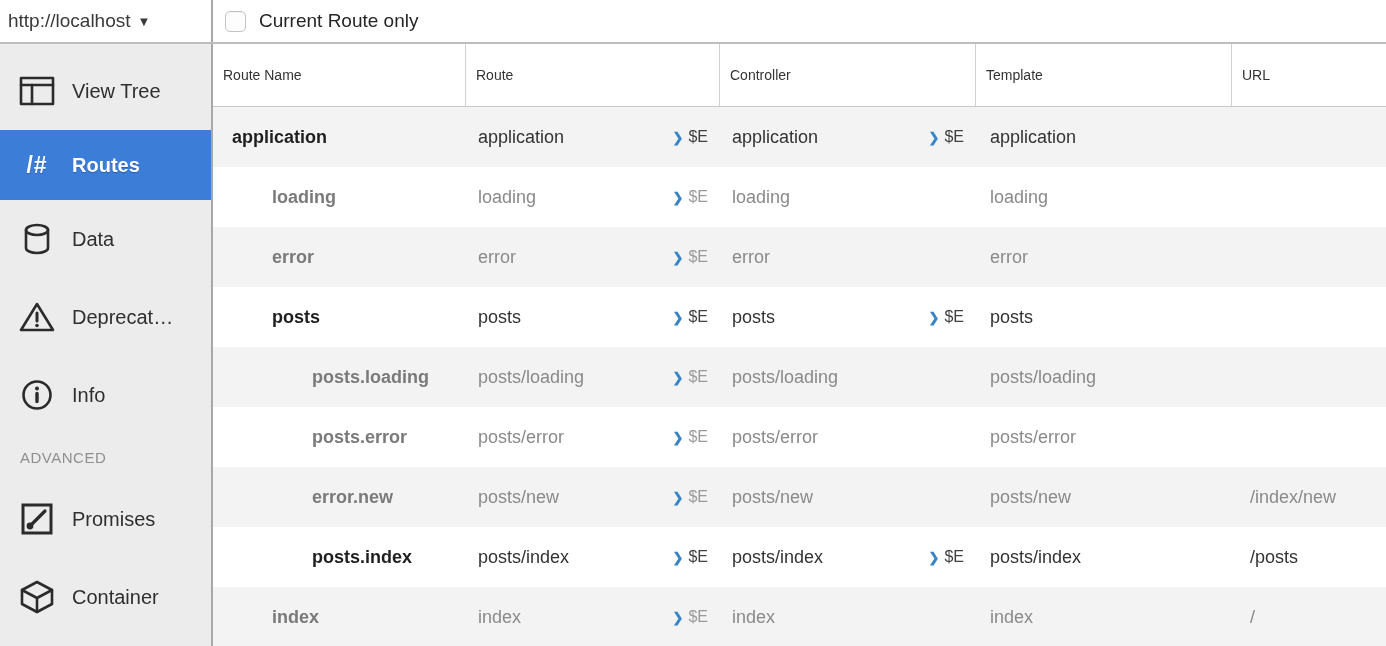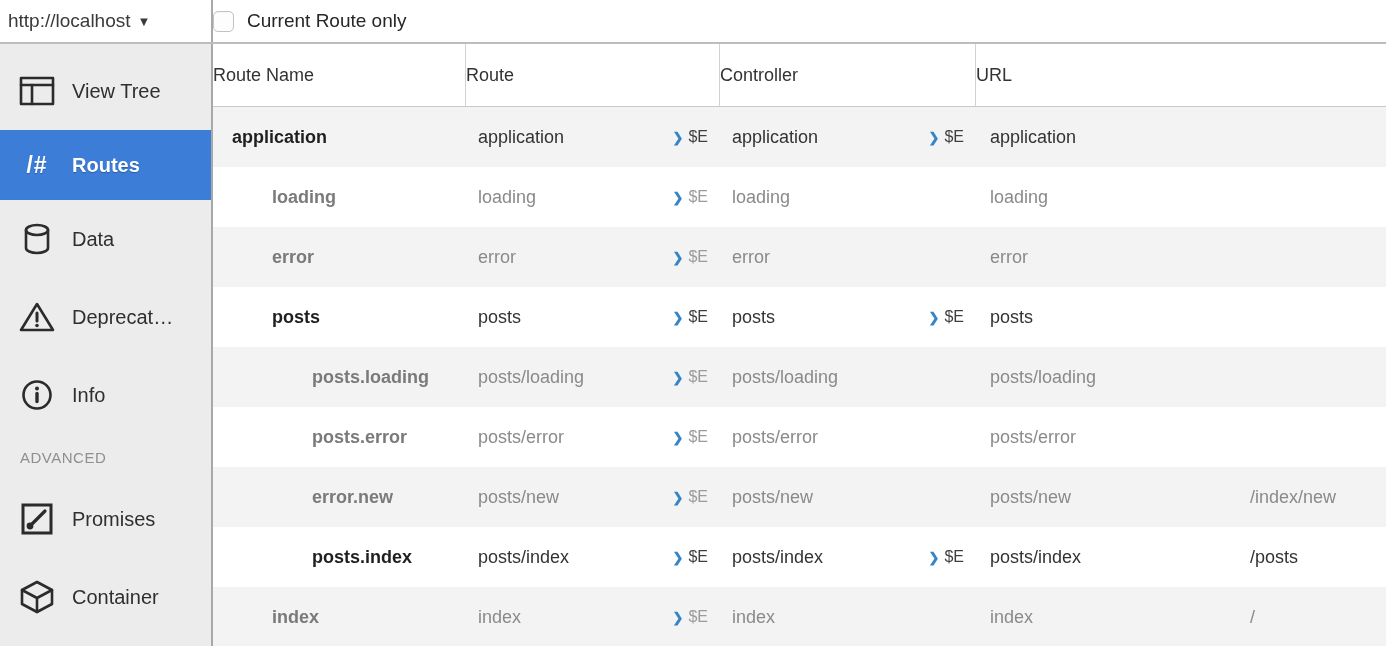--- a/index.html
+++ b/index.html
@@ -9,21 +9,21 @@
     font-family:Liberation Sans, sans-serif; color:#2b2b2b; background:#fff;
   }
   
   .topbar { display:flex; height:44px; background:#fff; border-bottom:2px solid #bdbdbd; }
   .topbar-left {
     width:213px; flex:none; display:flex; align-items:center; gap:7px;
     padding-left:8px; font-size:19px; color:#3a3a3a;
     border-right:2px solid #a8a8a8; cursor:pointer;
   }
   .caret-down { font-size:13px; color:#3a3a3a; }
-  .topbar-right { flex:1; display:flex; align-items:center; gap:13px; }
+  .topbar-right { flex:1; display:flex; align-items:center; gap:13px; padding-left:12px; }
   .checkbox {
     width:21px; height:21px; border:1px solid #c3c3c3; border-radius:5px;
     background:#fdfdfd; box-shadow:inset 0 1px 1px rgba(0,0,0,0.04);
   }
   .checkbox-label { font-size:19px; color:#262626; }
 
   
   .body { display:flex; height:602px;text-align:center; }
   .sidebar {
     width:213px; flex:none; background:#ececec; border-right:2px solid #a8a8a8;
@@ -42,22 +42,22 @@
   .side-section {
     height:46px; display:flex; align-items:center; padding-left:20px;
     font-size:15px; color:#8f8f8f; letter-spacing:0.5px;
   }
   .icon-svg { display:block; }
 
   
   .content { flex:1; display:flex; flex-direction:column; background:#fff; overflow:hidden; }
   .thead { display:flex; height:63px; flex:none; border-bottom:1px solid #c9c9c9; background:#fff; }
   .th {
-    display:flex; align-items:center; 
-    font-size:18px; color:#333; border-right:1px solid #d2d2d2;
+    display:flex; align-items:center; padding-left:10px;
+    font-size:14px; color:#333; border-right:1px solid #d2d2d2;
   }
   .th:last-child { border-right:none; }
   .col-name { width:253px; flex:none; }
   .col-route { width:254px; flex:none; }
   .col-controller { width:256px; flex:none; }
   .col-template { width:256px; flex:none; }
   .col-url { flex:1; }
 
   .row { display:flex; height:60px; flex:none; align-items:center; font-size:18px; background:#fff; }
   .row.shaded { background:#f3f3f3; }
@@ -159,20 +159,21 @@
           </span>
           <span>Container</span>
         </div>
       </nav>
 
     <main class="content">
       <div class="thead">
         <div class="th col-name">Route Name</div>
         <div class="th col-route">Route</div>
         <div class="th col-controller">Controller</div>
+        <div class="th col-template">Template</div>
         <div class="th col-url">URL</div>
       </div>
       <div class="tbody">
           <div class="row shaded active">
             <div class="cell cell-name col-name" style="padding-left: 19px;">application</div>
             <div class="cell cell-route col-route">
               <span class="val">application</span>
               <span class="inspect">
                 <span class="chev">❯</span>
                 <span class="sE">$E</span>

